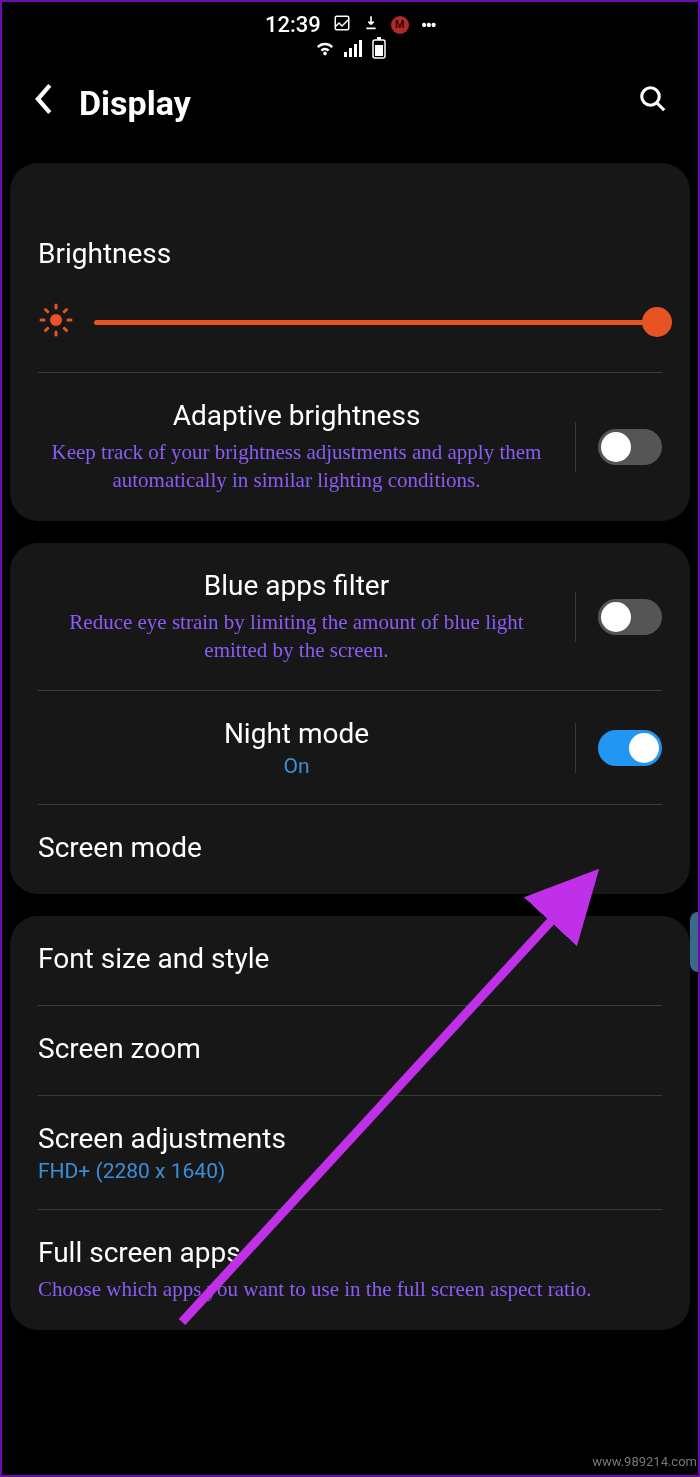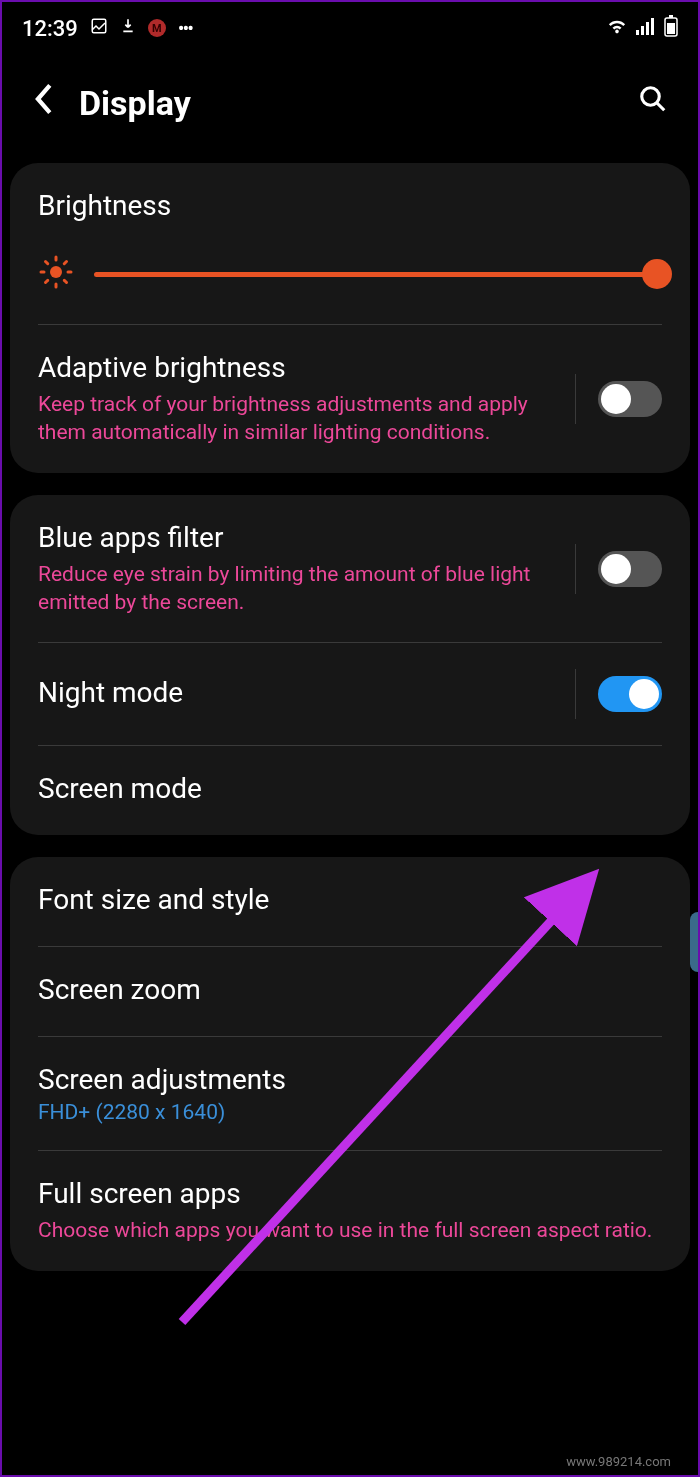--- a/index.html
+++ b/index.html
@@ -18,20 +18,21 @@
       overflow: hidden;
       border: 2px solid #6a0dad;
     }
     
     .status-bar {
       display: flex;
       justify-content: space-between;
       align-items: center;
       padding: 10px 20px 8px 20px;
       height: 50px;
+      flex-direction: column;
     }
     .status-left {
       display: flex;
       align-items: center;
       gap: 12px;
     }
     .status-time {
       font-size: 22px;
       font-weight: 500;
       color: #fff;
@@ -94,23 +95,24 @@
       padding: 26px 28px;
     }
     .section-title {
       font-size: 28px;
       color: #fff;
       font-weight: 400;
       margin-bottom: 4px;
     }
     .section-desc {
       font-size: 21px;
-      color: #ec4899;
+      color: #8b5cf6;
       line-height: 1.35;
       margin-top: 6px;
+      font-family: Liberation Serif, serif;
     }
     .section-value {
       font-size: 21px;
       color: #3a8fd9;
       margin-top: 4px;
     }
     .divider {
       height: 1px;
       background: #3a3a3a;
       margin: 0 28px;
@@ -141,20 +143,21 @@
       position: absolute;
       right: -10px;
       top: 50%;
       transform: translateY(-50%);
     }
     
     .row-flex {
       display: flex;
       align-items: center;
       padding: 26px 28px;
+      text-align: center;
     }
     .row-flex .row-text {
       flex: 1;
       padding-right: 20px;
     }
     .toggle-divider {
       width: 1px;
       height: 50px;
       background: #3a3a3a;
       margin-right: 22px;
@@ -184,21 +187,21 @@
     .toggle.off .toggle-thumb {
       left: 3px;
     }
     .toggle.on .toggle-thumb {
       right: 3px;
     }
     
     .watermark {
       position: absolute;
       bottom: 6px;
-      right: 27px;
+      right: 1px;
       color: #777;
       font-size: 13px;
     }
     
     .arrow-svg {
       position: absolute;
       pointer-events: none;
       z-index: 10;
     }
     
@@ -265,21 +268,21 @@
   <span class="header-title">Display</span>
   <span class="search-btn">
     <svg width="30" height="30" viewBox="0 0 24 24" fill="none" stroke="#fff" stroke-width="2.5">
         <circle cx="10" cy="10" r="7"></circle>
         <path d="M21 21l-6-6"></path>
       </svg>
   </span>
 </div>
 
 <div class="card">
-  <div class="section" style="padding-bottom:8px;">
+  <div class="section" style="padding-bottom:8px;margin-top:48px;">
     <div class="section-title">Brightness</div>
   </div>
   <div class="brightness-row">
     <span class="sun-icon">
       <svg width="36" height="36" viewBox="0 0 24 24" fill="#e85324">
           <circle cx="12" cy="12" r="4"></circle>
           <g stroke="#e85324" stroke-width="2" stroke-linecap="round">
             <line x1="12" y1="2" x2="12" y2="4"></line>
             <line x1="12" y1="20" x2="12" y2="22"></line>
             <line x1="2" y1="12" x2="4" y2="12"></line>
@@ -316,20 +319,21 @@
     </div>
     <div class="toggle-divider"></div>
     <div class="toggle off">
       <div class="toggle-thumb"></div>
     </div>
   </div>
   <div class="divider"></div>
   <div class="row-flex">
     <div class="row-text">
       <div class="section-title">Night mode</div>
+      <div class="section-value">On</div>
     </div>
     <div class="toggle-divider"></div>
     <div class="toggle on">
       <div class="toggle-thumb"></div>
     </div>
   </div>
   <div class="divider"></div>
   <div class="section">
     <div class="section-title">Screen mode</div>
   </div>

